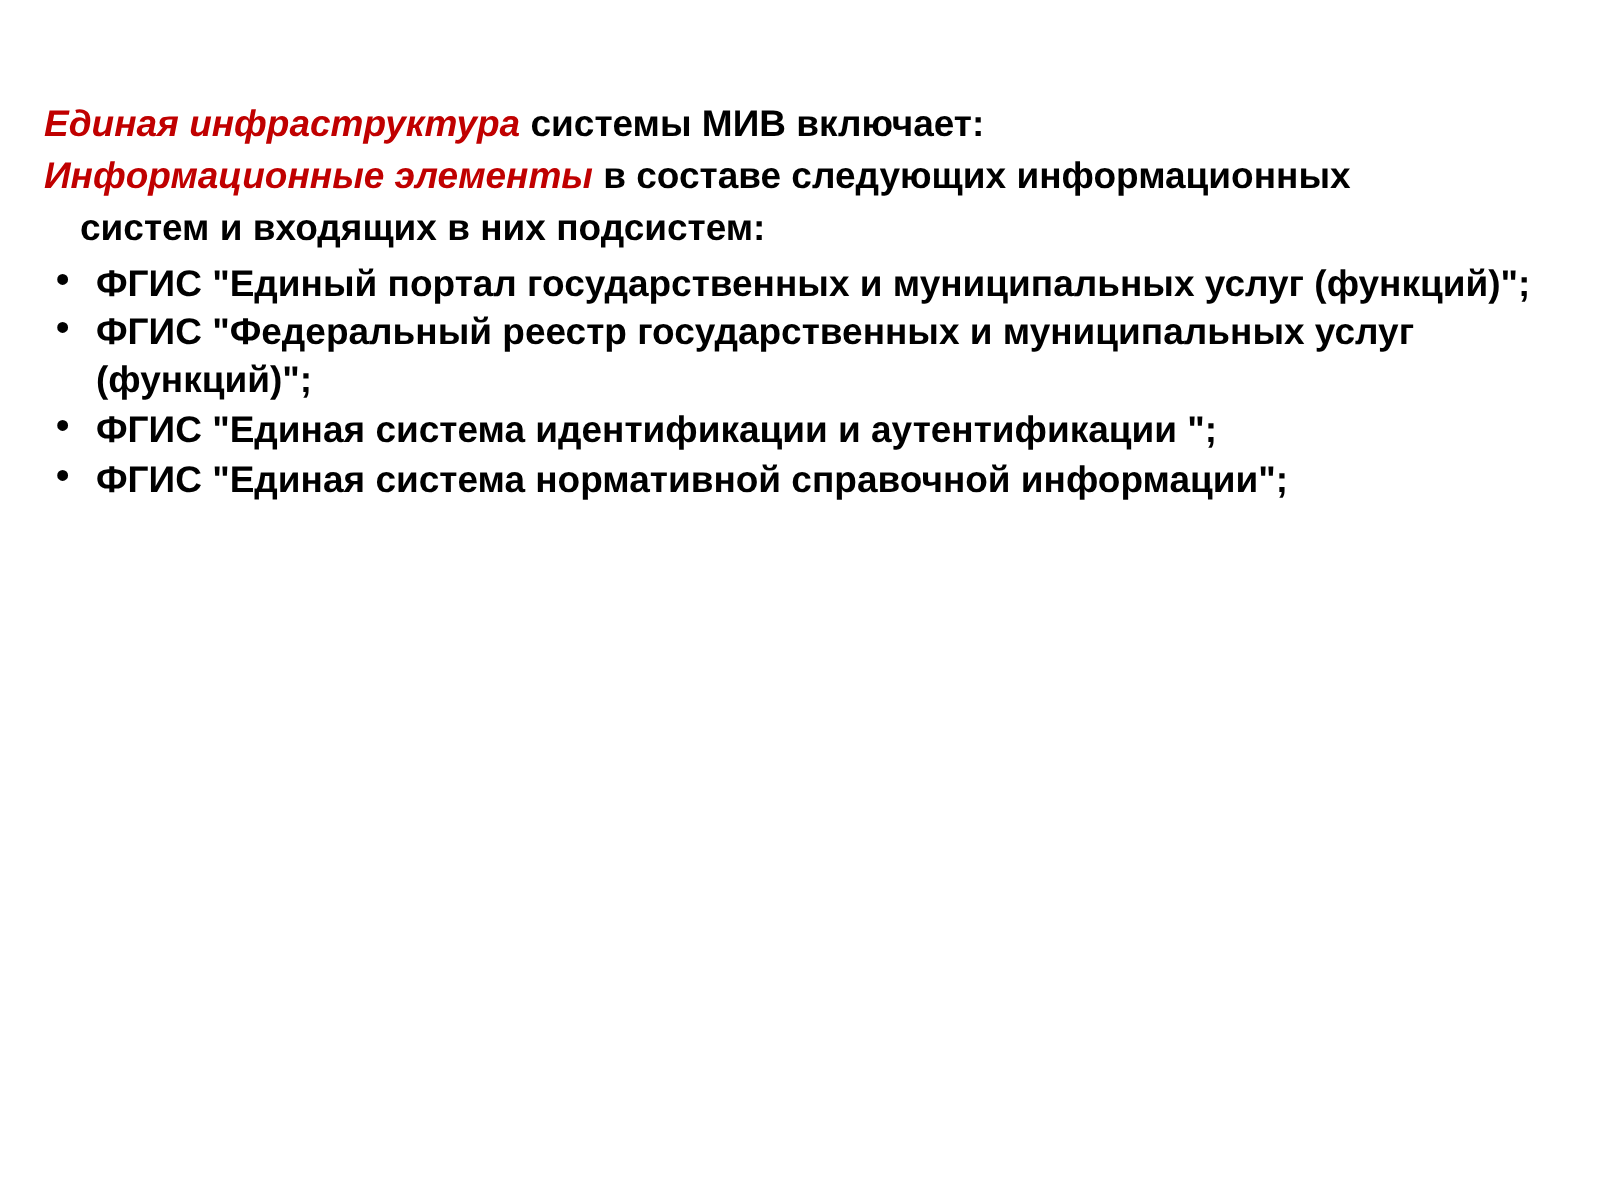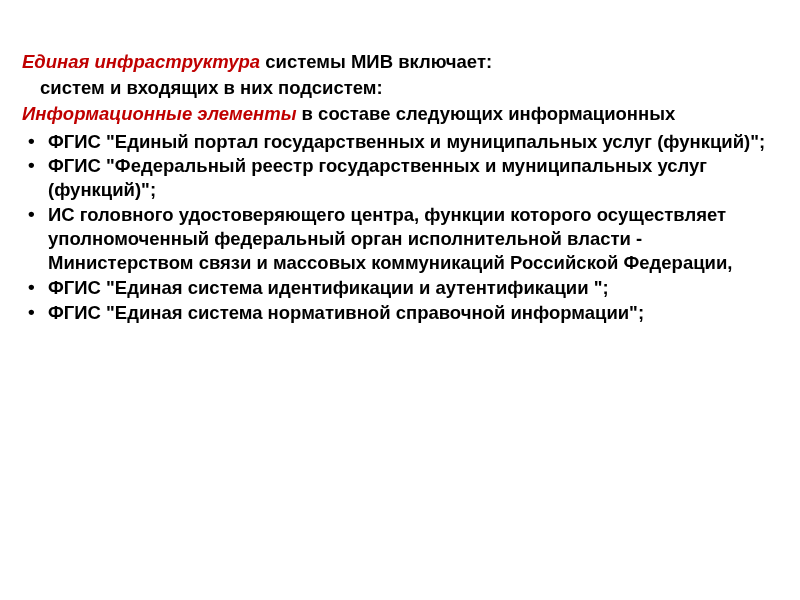--- a/index.html
+++ b/index.html
@@ -62,29 +62,28 @@
 </style>
 </head>
 <body>
 
 <div class="slide">
 
   <p class="para">
     <span class="accent">Единая инфраструктура</span><span> системы МИВ включает:</span>
   </p>
 
-  <p class="para sub-indent">систем и входящих в них подсистем:</p>
-
   <p class="para">
     <span class="accent">Информационные элементы</span><span> в составе следующих информационных</span>
   </p>
+
+  <p class="para sub-indent">систем и входящих в них подсистем:</p>
 
   <div class="spacer-top"></div>
 
   <ul class="bullets">
     <li>ФГИС "Единый портал государственных и муниципальных услуг (функций)";</li>
     <li>ФГИС "Федеральный реестр государственных и муниципальных услуг (функций)";</li>
-    <li>ИС головного удостоверяющего центра, функции которого осуществляет уполномоченный федеральный орган исполнительной власти - Министерством связи и массовых коммуникаций Российской Федерации,</li>
     <li>ФГИС "Единая система идентификации и аутентификации ";</li>
     <li>ФГИС "Единая система нормативной справочной информации";</li>
   </ul>
 
 </div>
 
 </body></html>

